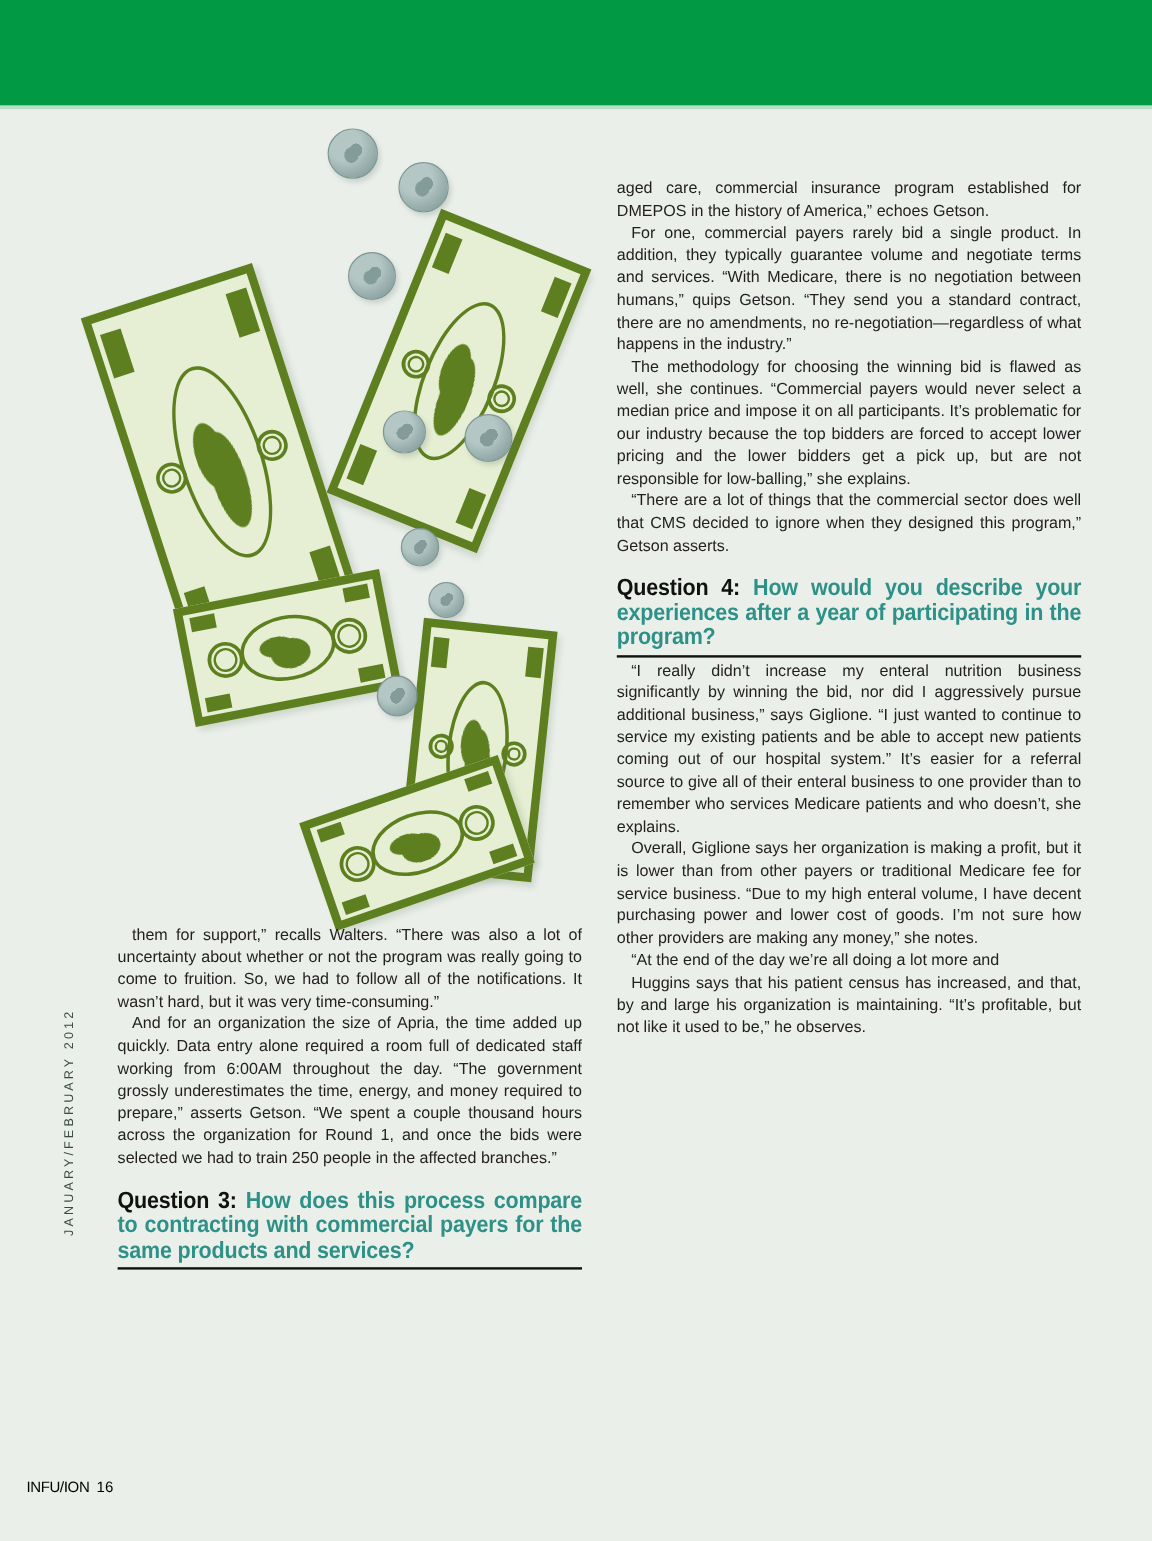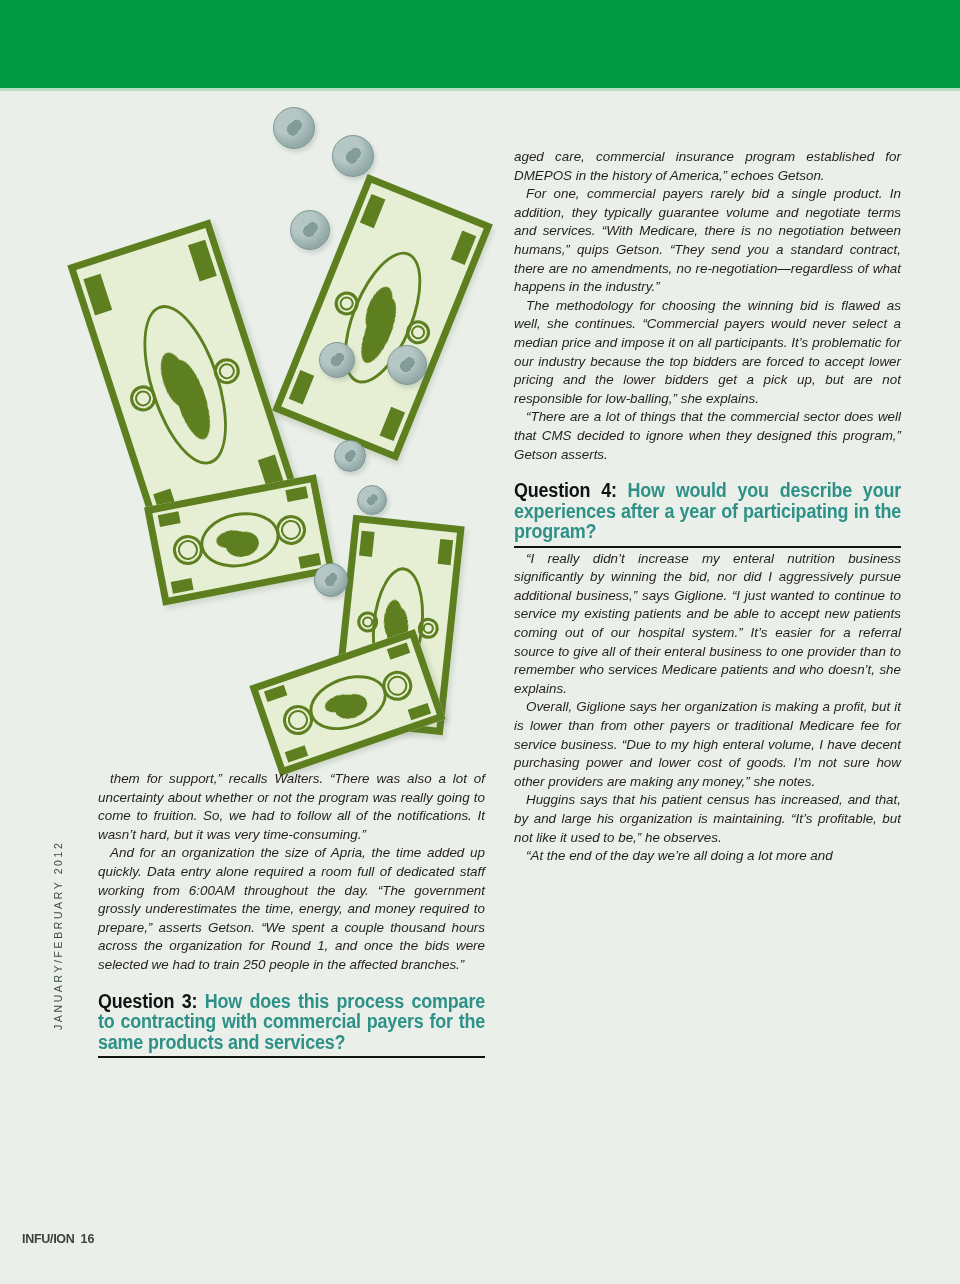--- a/index.html
+++ b/index.html
@@ -42,23 +42,23 @@
     letter-spacing: 2.6px;
     color: #3b4a40;
     white-space: nowrap;
     font-family: "Liberation Sans", sans-serif;
   }
   .footer-logo {
     position: absolute;
     left: 22px;
     top: 1232px;
     font-size: 12.5px;
-    font-weight: bold;
+    font-weight: normal;
     letter-spacing: -0.3px;
-    color: #404040;
+    color: #000000;
     white-space: nowrap;
   }
   .footer-logo .u-glyph {
     display: inline-block;
     transform: scaleX(1.05);
   }
   .footer-logo .pageno {
     margin-left: 6px;
     letter-spacing: 0;
   }
@@ -141,21 +141,20 @@
     line-height: 18.6px;
     text-align: justify;
   }
   .col.left  { left: 98px; }
   .col.right { left: 514px; }
 
   .col p {
     margin: 0;
     text-indent: 12px;
     hyphens: manual;
-    font-style: italic;
   }
   .col p.noindent { text-indent: 0; }
 
   .qhead {
     margin: 16px 0 0 0;
     font-family: "Liberation Sans Narrow", "Liberation Sans", sans-serif;
     font-size: 19.5px;
     line-height: 20.5px;
     font-weight: bold;
     letter-spacing: -0.2px;
@@ -267,17 +266,17 @@
     <p>“There are a lot of things that the commercial sector does well that CMS decided to ignore when they designed this program,” Getson asserts.</p>
 
     <div class="qhead">
       <span class="qnum">Question 4:</span>
       <span>How would you describe your experiences after a year of participating in the program?</span>
     </div>
     <div class="qrule"></div>
 
     <p>“I really didn’t increase my enteral nutrition business significantly by winning the bid, nor did I aggressively pursue additional business,” says Giglione. “I just wanted to continue to service my existing patients and be able to accept new patients coming out of our hospital system.” It’s easier for a referral source to give all of their enteral business to one provider than to remember who services Medicare patients and who doesn’t, she explains.</p>
     <p>Overall, Giglione says her organization is making a profit, but it is lower than from other payers or traditional Medicare fee for service business. “Due to my high enteral volume, I have decent purchasing power and lower cost of goods. I’m not sure how other providers are making any money,” she notes.</p>
+    <p>“At the end of the day we’re all doing a lot more and</p>
     <p>Huggins says that his patient census has increased, and that, by and large his organization is maintaining. “It’s profitable, but not like it used to be,” he observes.</p>
-    <p>“At the end of the day we’re all doing a lot more and</p>
   </div>
 
 </div>
 
 </body></html>

